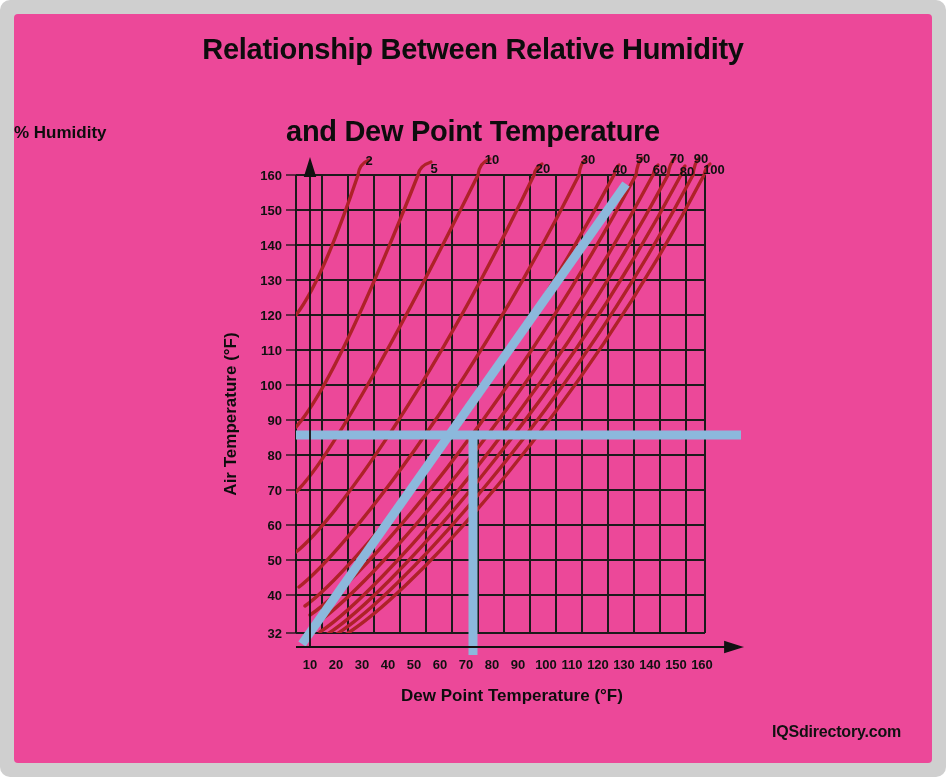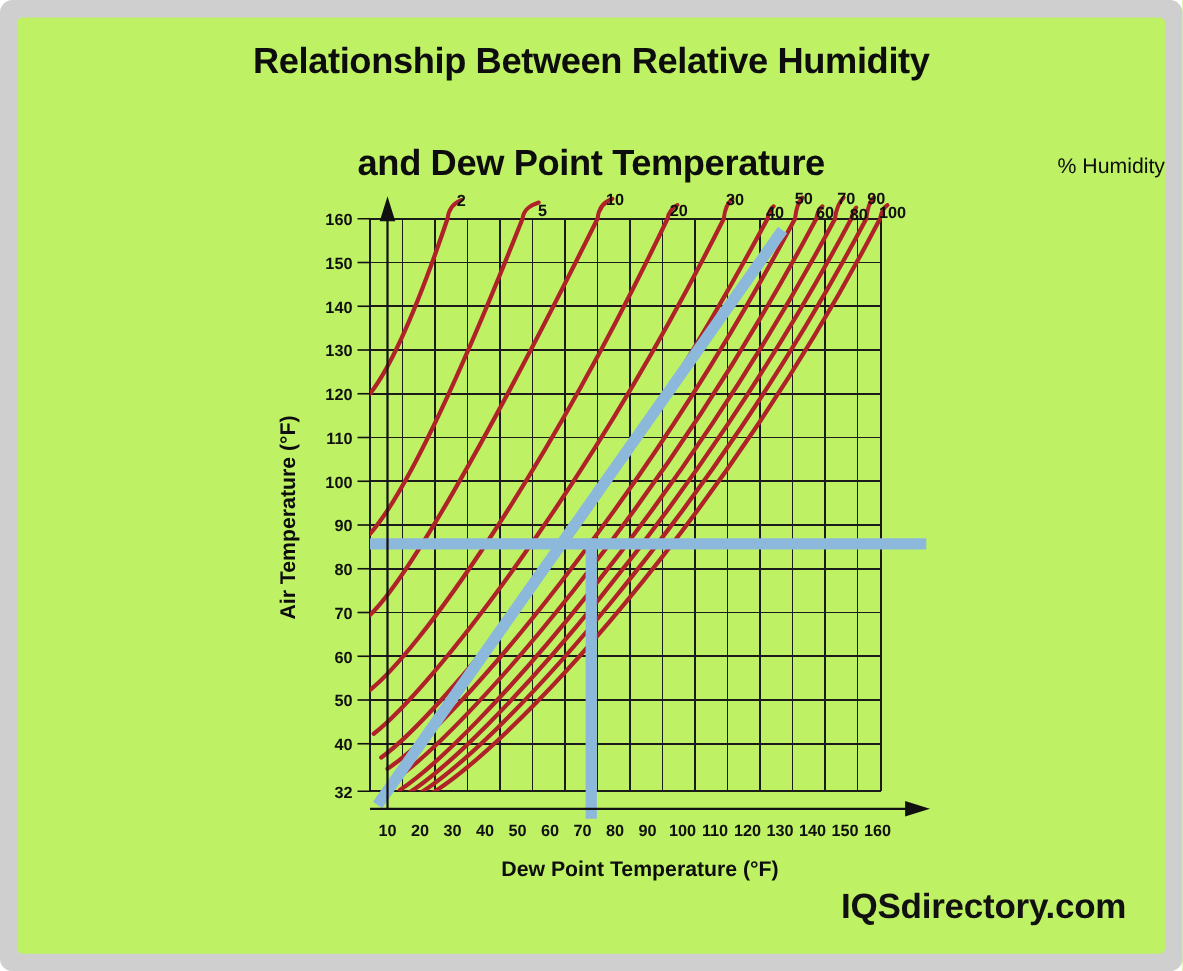--- a/index.html
+++ b/index.html
@@ -13,41 +13,41 @@
     position:absolute;
     left:0;top:0;width:946px;height:777px;
     background:#cfcfcf;
     border-radius:10px;
     box-sizing:border-box;
   }
   #page{
     position:absolute;
     left:14px;top:14px;
     width:918px;height:749px;
-    background:#bef264;
+    background:#ec4899;
     border-radius:4px;
     box-sizing:border-box;
   }
   #title{
     position:absolute;
     left:0;top:16px;width:918px;
     text-align:center;
     font-size:29px;
     font-weight:bold;
     color:#0d0d0d;
     line-height:38px;
     letter-spacing:-0.3px;
   }
   #title .l2{display:block;margin-top:44px;}
   #humidity-title{
     position:absolute;
     left:0;top:109px;width:918px;
-    text-align:right;
+    text-align:left;
     font-size:17px;
-    font-weight:normal;
+    font-weight:bold;
     color:#0d0d0d;
   }
   #chartwrap{
     position:absolute;
     left:0;top:0;width:918px;height:749px;
   }
   svg{display:block;}
   .axlabel{
     font-family:"Liberation Sans", sans-serif;
     font-size:13px;font-weight:bold;fill:#101010;
@@ -56,21 +56,21 @@
     font-family:"Liberation Sans", sans-serif;
     font-size:13px;font-weight:bold;fill:#101010;
   }
   .axtitle{
     font-family:"Liberation Sans", sans-serif;
     font-size:17px;font-weight:bold;fill:#0d0d0d;
   }
   #watermark{
     position:absolute;
     right:31px;bottom:22px;
-    font-size:28px;font-weight:bold;color:#111111;
+    font-size:16px;font-weight:bold;color:#111111;
     letter-spacing:-0.2px;
   }
 </style>
 </head>
 <body>
 
 <div id="frame">
   <div id="page">
 
     <div id="title">

